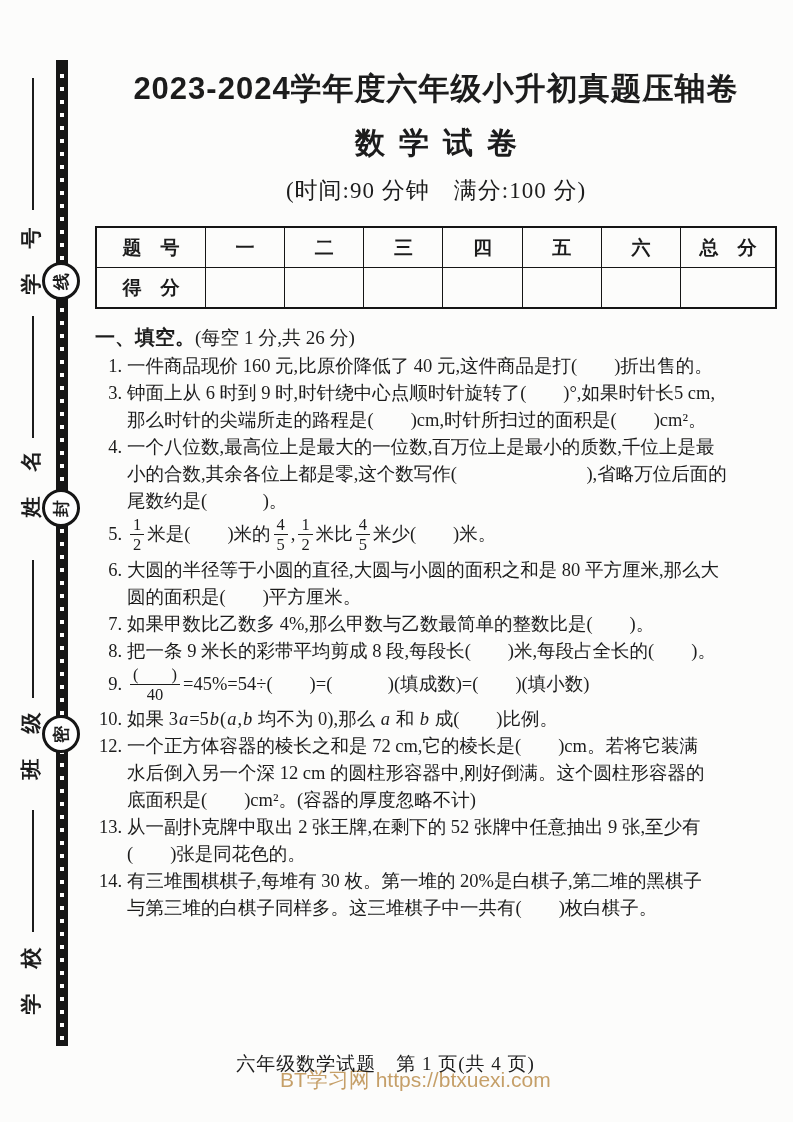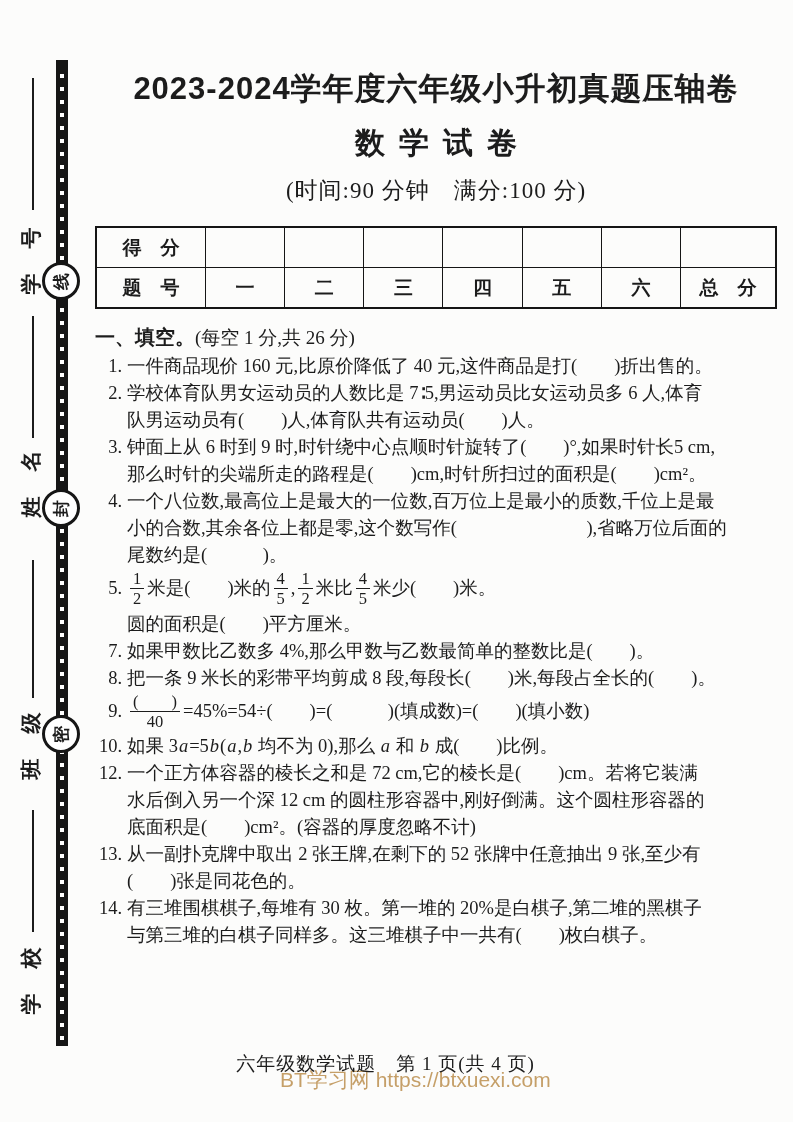--- a/index.html
+++ b/index.html
@@ -93,53 +93,49 @@
 <div class="seal-label" style="top:980px;">学　校</div>
 
 <div class="content">
   <h1 class="title">2023-2024学年度六年级小升初真题压轴卷</h1>
   <h2 class="subtitle">数学试卷</h2>
   <div class="meta">(时间:90 分钟　满分:100 分)</div>
 
   <table class="score-table">
     <tbody>
       <tr>
+        <td class="c0">题　号</td>
+        <td>一</td>
+        <td>二</td>
+        <td>三</td>
+        <td>四</td>
+        <td>五</td>
+        <td>六</td>
+        <td class="c7">总　分</td>
+      </tr>
+      <tr>
         <td class="c0">得　分</td>
         <td></td>
         <td></td>
         <td></td>
         <td></td>
         <td></td>
         <td></td>
         <td class="c7"></td>
-      </tr>
-      <tr>
-        <td class="c0">题　号</td>
-        <td>一</td>
-        <td>二</td>
-        <td>三</td>
-        <td>四</td>
-        <td>五</td>
-        <td>六</td>
-        <td class="c7">总　分</td>
       </tr>
     </tbody>
   </table>
 
   <div class="sec-head">
     <span class="sec-bold">一、填空。</span><span class="sec-paren">(每空 1 分,共 26 分)</span>
   </div>
 
   <div class="questions">
       <div>
         <div class="qline"><span class="qnum">1.</span><span class="txt">一件商品现价 160 元,比原价降低了 40 元,这件商品是打(　　)折出售的。</span></div>
-      </div>
-      <div>
-        <div class="qline"><span class="qnum">2.</span><span class="txt">学校体育队男女运动员的人数比是 7∶5,男运动员比女运动员多 6 人,体育</span></div>
-        <div class="qline cont"><span class="txt">队男运动员有(　　)人,体育队共有运动员(　　)人。</span></div>
       </div>
       <div>
         <div class="qline"><span class="qnum">3.</span><span class="txt">钟面上从 6 时到 9 时,时针绕中心点顺时针旋转了(　　)°,如果时针长5 cm,</span></div>
         <div class="qline cont"><span class="txt">那么时针的尖端所走的路程是(　　)cm,时针所扫过的面积是(　　)cm²。</span></div>
       </div>
       <div>
         <div class="qline"><span class="qnum">4.</span><span class="txt">一个八位数,最高位上是最大的一位数,百万位上是最小的质数,千位上是最</span></div>
         <div class="qline cont"><span class="txt">小的合数,其余各位上都是零,这个数写作(　　　　　　　),省略万位后面的</span></div>
         <div class="qline cont"><span class="txt">尾数约是(　　　)。</span></div>
       </div>
@@ -152,20 +148,21 @@
             <span class="fd">5</span>
           </span><span class="txt">,</span><span class="frac">
             <span class="fn">1</span>
             <span class="fd">2</span>
           </span><span class="txt">米比</span><span class="frac">
             <span class="fn">4</span>
             <span class="fd">5</span>
           </span><span class="txt">米少(　　)米。</span></div>
       </div>
       <div>
+        <div class="qline"><span class="qnum">6.</span><span class="txt">大圆的半径等于小圆的直径,大圆与小圆的面积之和是 80 平方厘米,那么大</span></div>
         <div class="qline cont"><span class="txt">圆的面积是(　　)平方厘米。</span></div>
       </div>
       <div>
         <div class="qline"><span class="qnum">7.</span><span class="txt">如果甲数比乙数多 4%,那么甲数与乙数最简单的整数比是(　　)。</span></div>
       </div>
       <div>
         <div class="qline"><span class="qnum">8.</span><span class="txt">把一条 9 米长的彩带平均剪成 8 段,每段长(　　)米,每段占全长的(　　)。</span></div>
       </div>
       <div>
         <div class="qline"><span class="qnum">9.</span><span class="frac">

